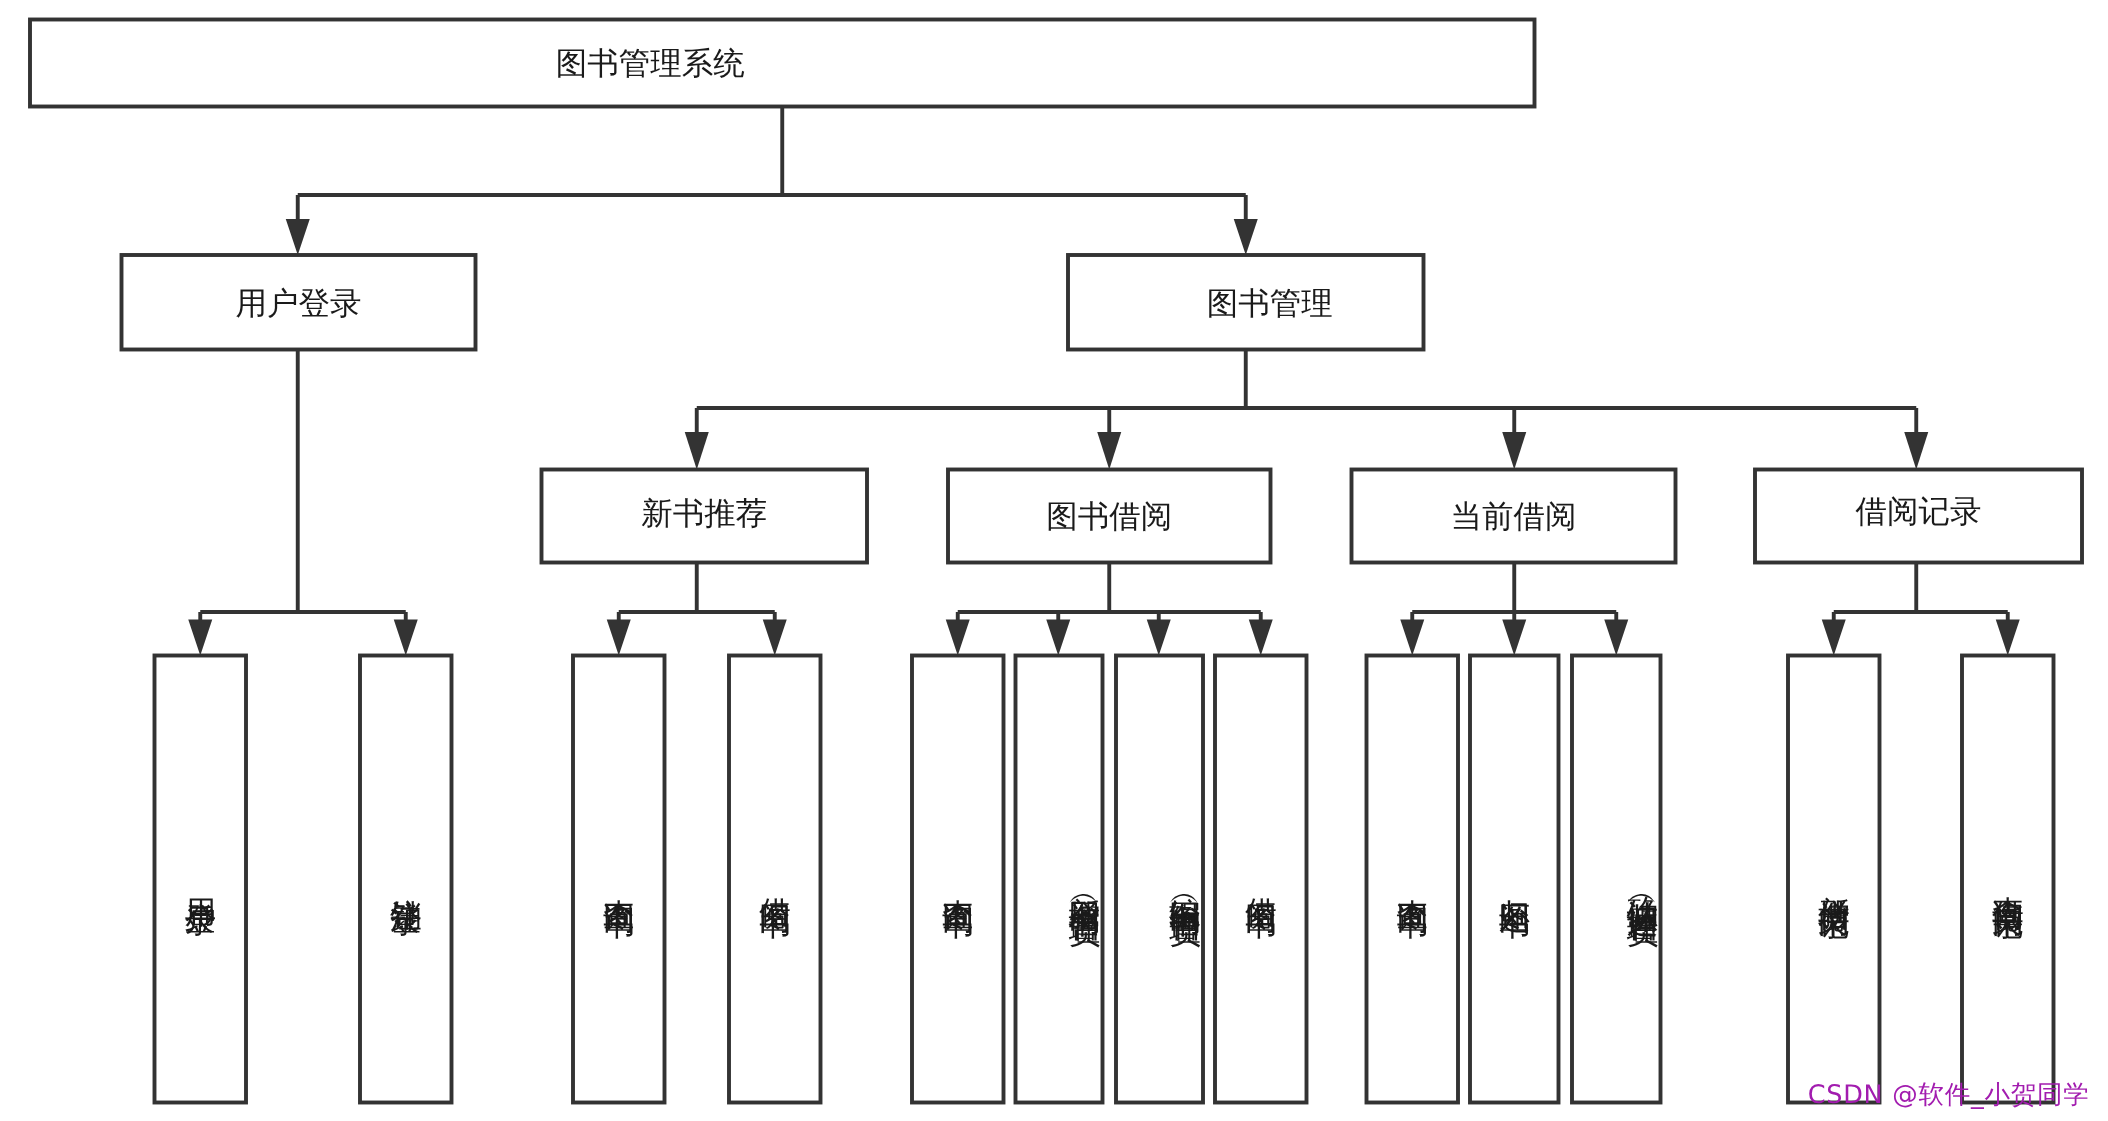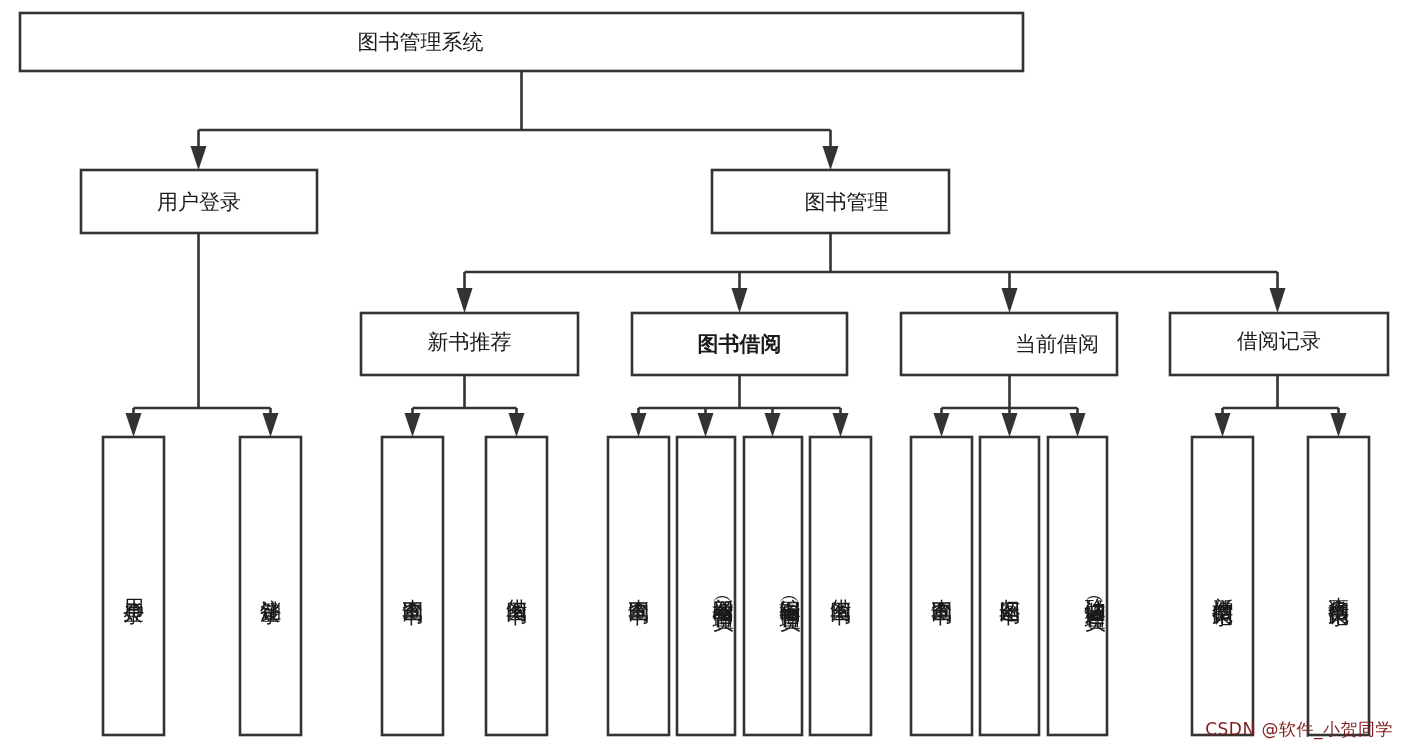--- a/index.html
+++ b/index.html
@@ -67,21 +67,21 @@
     color: #1a1a1a;
     white-space: nowrap;
     pointer-events: none;
   }
   #watermark {
     position: absolute;
     right: 12px;
     bottom: 6px;
     font-family: "DejaVu Sans", "Liberation Sans", sans-serif;
     font-size: 17px;
-    color: #7f1d1d;
+    color: #a21caf;
     letter-spacing: 0.5px;
     white-space: nowrap;
     pointer-events: none;
   }
 </style>
 </head>
 <body>
 
 <div id="diagram-root">
 
@@ -172,28 +172,28 @@
 
     <rect class="node-rect" x="911" y="437" width="61" height="298"></rect>
     <rect class="node-rect" x="980" y="437" width="59" height="298"></rect>
     <rect class="node-rect" x="1048" y="437" width="59" height="298"></rect>
 
     <rect class="node-rect" x="1192" y="437" width="61" height="298"></rect>
     <rect class="node-rect" x="1308" y="437" width="61" height="298"></rect>
 
   </svg>
 
-  <div class="hlabel-wrap" style="left:20px; top:13px; width:801px; height:58px;">图书管理系统</div>
+  <div class="hlabel-wrap" style="left:20px; top:13px; width:801px; height:58px;padding-left:13px;">图书管理系统</div>
 
   <div class="hlabel-wrap" style="left:81px; top:170px; width:236px; height:63px;">用户登录</div>
   <div class="hlabel-wrap" style="left:712px; top:170px; width:269px; height:63px;">图书管理</div>
 
   <div class="hlabel-wrap" style="left:361px; top:313px; width:217px; height:58px;">新书推荐</div>
-  <div class="hlabel-wrap" style="left:632px; top:313px; width:215px; height:62px;font-weight:bold;">图书借阅</div>
-  <div class="hlabel-wrap" style="left:901px; top:313px; width:216px; height:62px;margin-left:48px;">当前借阅</div>
+  <div class="hlabel-wrap" style="left:632px; top:313px; width:215px; height:62px;">图书借阅</div>
+  <div class="hlabel-wrap" style="left:901px; top:313px; width:216px; height:62px;">当前借阅</div>
   <div class="hlabel-wrap" style="left:1170px; top:313px; width:218px; height:56px;">借阅记录</div>
 
   <div class="vlabel-wrap" style="left:103px; top:437px; width:61px; height:298px;">用户登录</div>
   <div class="vlabel-wrap" style="left:240px; top:437px; width:61px; height:298px;">注销登录</div>
 
   <div class="vlabel-wrap" style="left:382px; top:437px; width:61px; height:298px;">查询图书</div>
   <div class="vlabel-wrap" style="left:486px; top:437px; width:61px; height:298px;">借阅图书</div>
 
   <div class="vlabel-wrap" style="left:608px; top:437px; width:61px; height:298px;">查询图书</div>
   <div class="vlabel-wrap" style="left:677px; top:437px; width:58px; height:298px; align-items:flex-start; padding-top:8px; box-sizing:border-box;">新增图书（管理员）</div>

